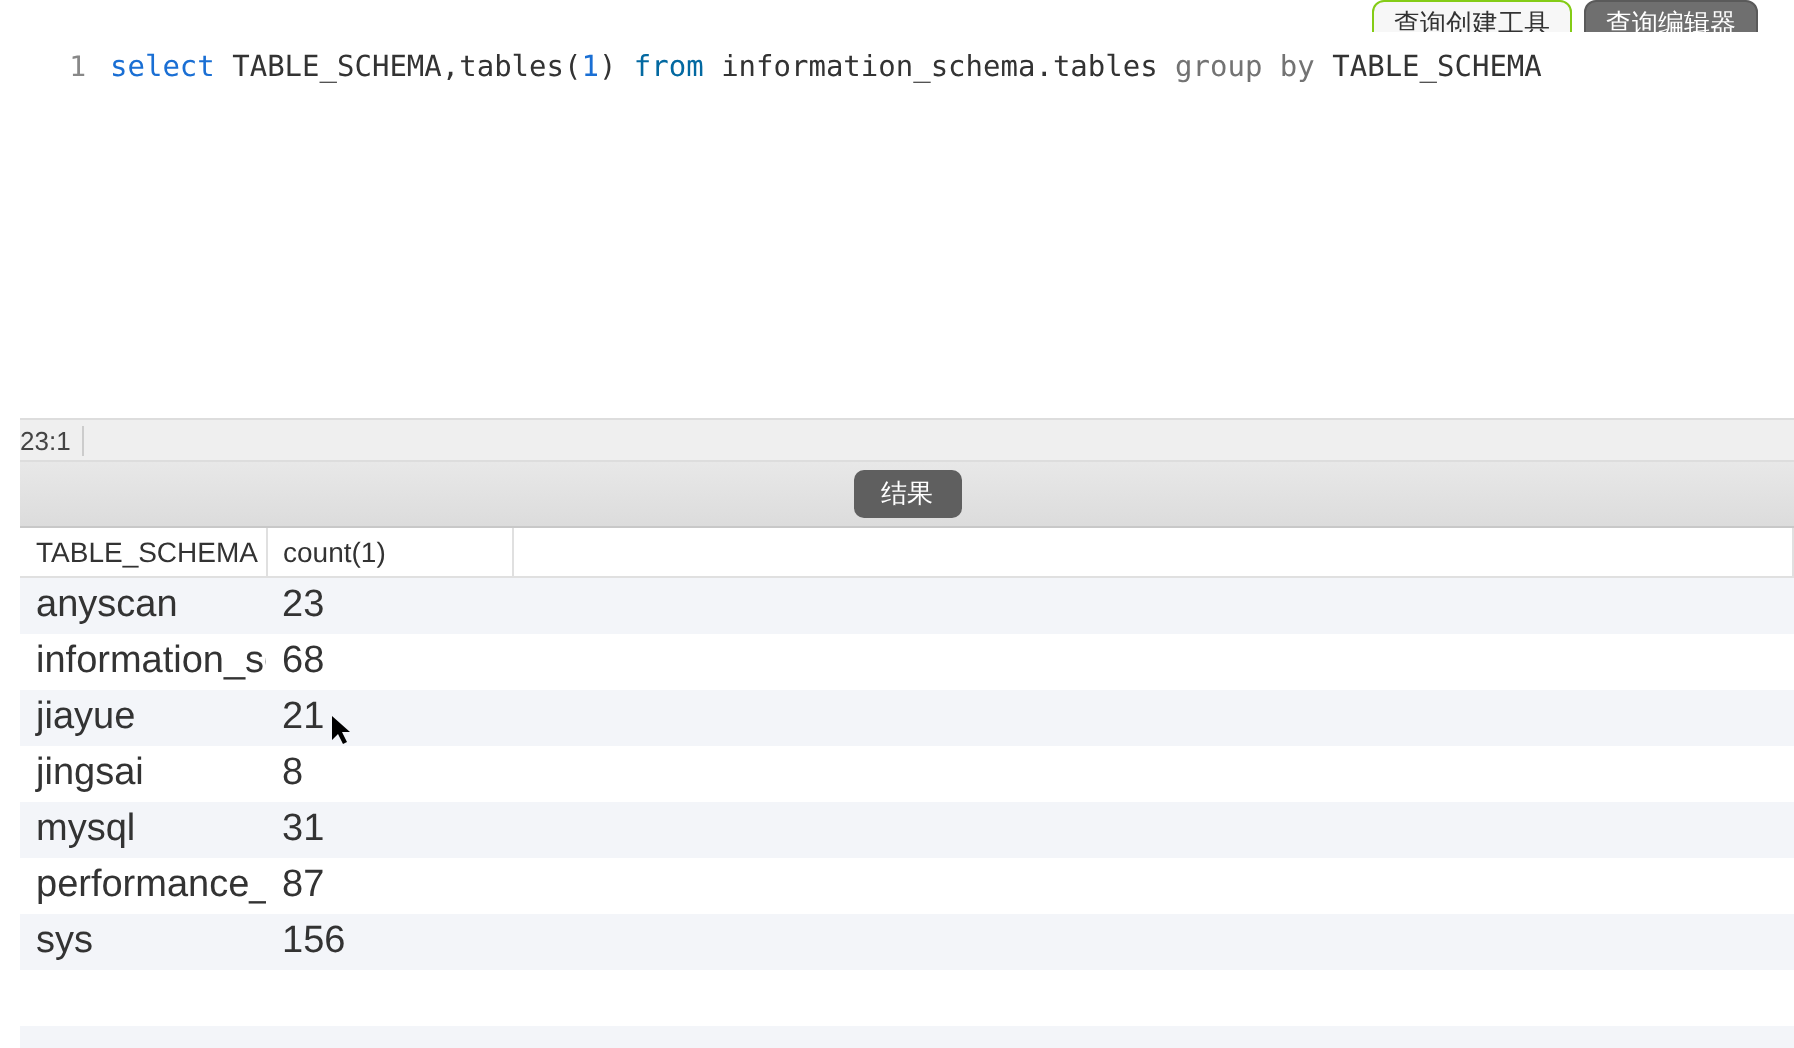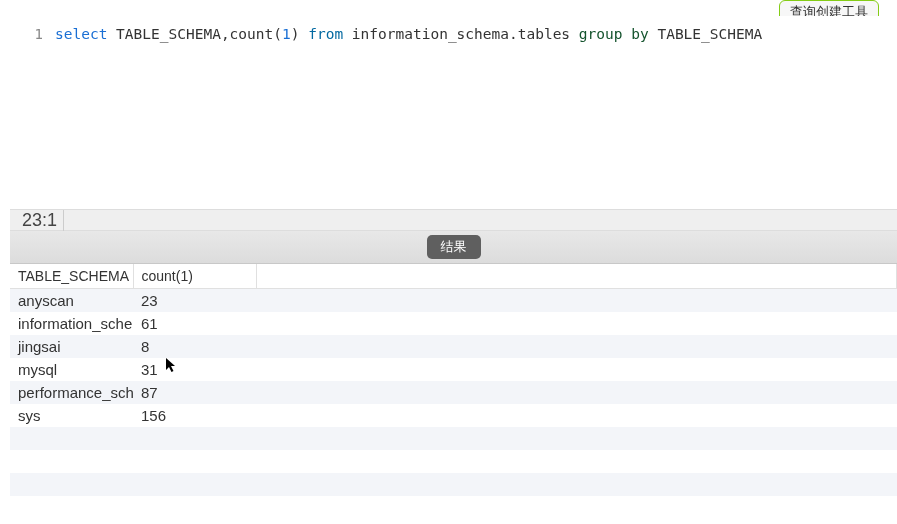--- a/index.html
+++ b/index.html
@@ -58,35 +58,35 @@
     .code-area {
       flex: 1;
       padding-top: 10px;
       font-family: Menlo, Monaco, Consolas, monospace;
       font-size: 14.5px;
       white-space: pre;
       color: #333;
     }
     .kw-blue { color: #1a6fd4; }
     .kw-orange { color: #0369a1; }
-    .kw-green { color: #14532d; }
+    .kw-green { color: #737373; }
     .kw-num { color: #1a6fd4; }
     .status-bar {
       position: absolute;
       top: 209px;
       left: 10px;
       right: 0;
       height: 22px;
       background: #efefef;
       border-top: 1px solid #ddd;
       border-bottom: 1px solid #ddd;
       display: flex;
       align-items: center;
-      padding-left: 12px;
-      font-size: 18px;
+      padding-left: 0;
+      font-size: 13px;
       color: #444;
     }
     .status-pos {
       border-right: 1px solid #ccc;
       padding-right: 6px;
     }
     .results-tabbar {
       position: absolute;
       top: 231px;
       left: 10px;
@@ -127,21 +127,21 @@
       color: #333;
       border-right: 1px solid #e0e0e0;
       border-bottom: 1px solid #e0e0e0;
       background: #fff;
       height: 24px;
       white-space: nowrap;
       overflow: hidden;
     }
     tbody td {
       padding: 3px 8px;
-      font-size: 15px;
+      font-size: 19px;
       color: #333;
       height: 23px;
       white-space: nowrap;
       overflow: hidden;
       text-overflow: clip;
     }
     tbody tr:nth-child(odd) td {
       background: #f3f5f9;
     }
     tbody tr:nth-child(even) td {
@@ -158,27 +158,28 @@
       height: 16px;
       pointer-events: none;
       z-index: 10;
     }
   </style>
 </head>
 <body>
 
 <div class="toolbar">
   <button class="tool-btn">查询创建工具</button>
+  <button class="tool-btn active">查询编辑器</button>
 </div>
 
 <div class="editor-wrap">
   <div class="gutter">
     <div>1</div>
   </div>
-  <div class="code-area"><span class="kw-blue">select</span><span> TABLE_SCHEMA,count(</span><span class="kw-num">1</span><span>) </span><span class="kw-orange">from</span><span> information_schema.tables </span><span class="kw-green">group</span><span class="kw-green"> by</span><span> TABLE_SCHEMA</span></div>
+  <div class="code-area"><span class="kw-blue">select</span><span> TABLE_SCHEMA,tables(</span><span class="kw-num">1</span><span>) </span><span class="kw-orange">from</span><span> information_schema.tables </span><span class="kw-green">group</span><span class="kw-green"> by</span><span> TABLE_SCHEMA</span></div>
 </div>
 
 <div class="status-bar">
   <span class="status-pos">23:1</span>
 </div>
 
 <div class="results-tabbar">
   <div class="results-tab">结果</div>
 </div>
 
@@ -197,21 +198,26 @@
       </tr>
     </thead>
     <tbody id="results-body">
     <tr>
           <td>anyscan</td>
           <td>23</td>
           <td></td>
         </tr>
         <tr>
           <td>information_schema</td>
-          <td>61</td>
+          <td>68</td>
+          <td></td>
+        </tr>
+        <tr>
+          <td>jiayue</td>
+          <td>21</td>
           <td></td>
         </tr>
         <tr>
           <td>jingsai</td>
           <td>8</td>
           <td></td>
         </tr>
         <tr>
           <td>mysql</td>
           <td>31</td>

